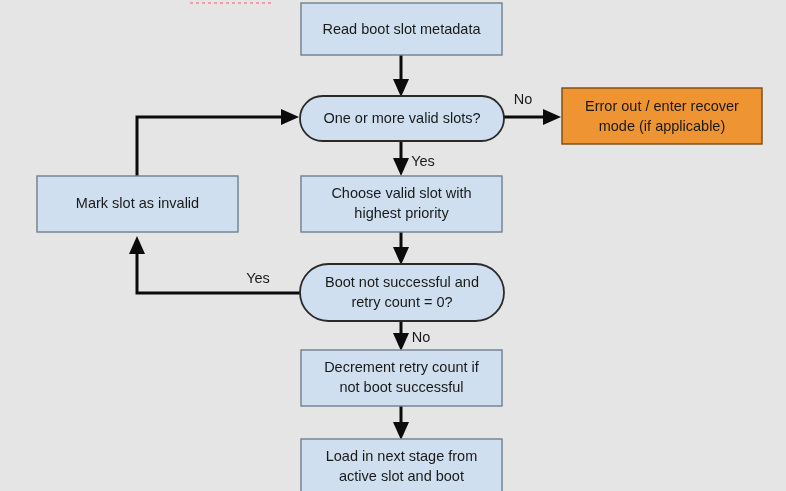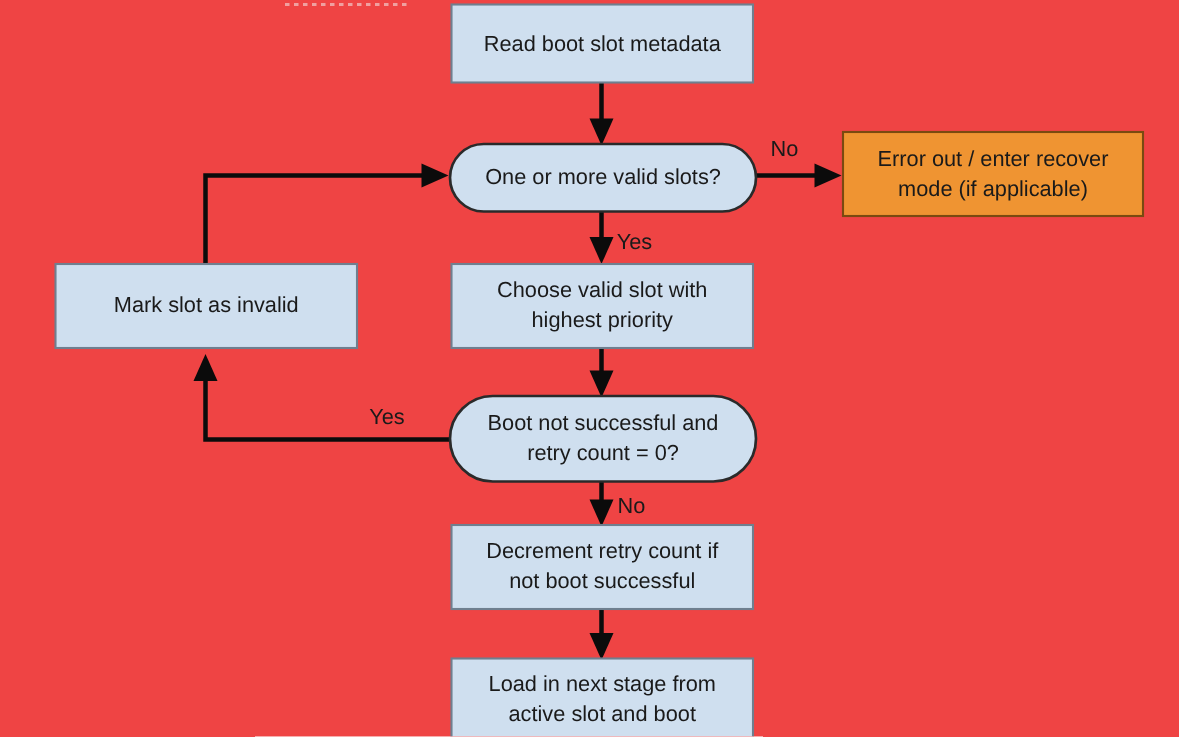--- a/index.html
+++ b/index.html
@@ -10,21 +10,21 @@
   body {
     width: 786px;
     height: 491px;
     overflow: hidden;
     font-family: "Liberation Sans", sans-serif;
   }
   #canvas {
     position: relative;
     width: 786px;
     height: 491px;
-    background: #ef4444;
+    background: #e5e5e5;
   }
   svg.flow {
     position: absolute;
     top: 0;
     left: 0;
     width: 786px;
     height: 491px;
     display: block;
   }
   .node-text {

